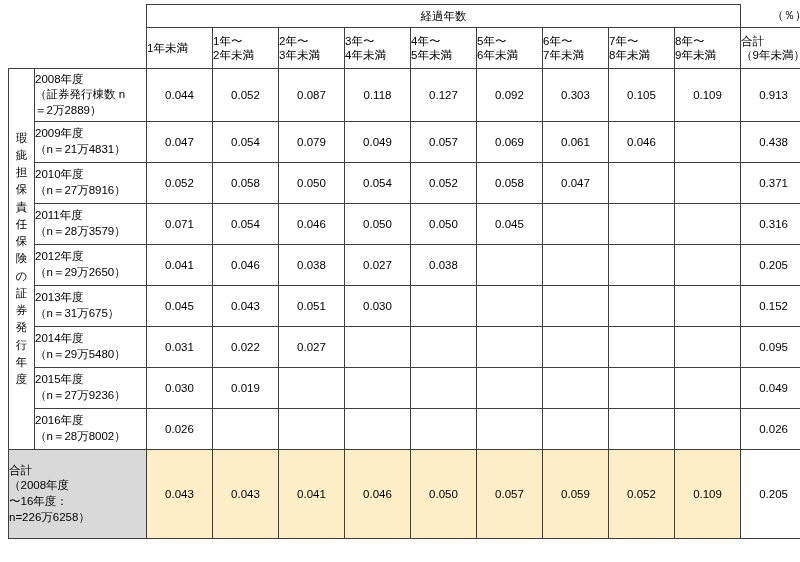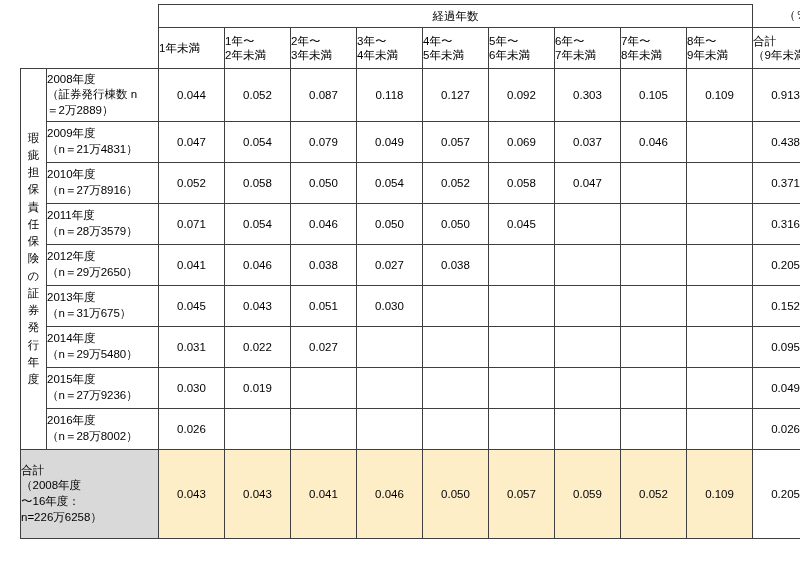--- a/index.html
+++ b/index.html
@@ -10,21 +10,21 @@
   body {
     width: 800px;
     height: 562px;
     font-family: "Liberation Sans", sans-serif;
     color: #000;
     position: relative;
     overflow: hidden;
   }
   #wrap {
     position: absolute;
-    left: 12px;
+    left: 0;
     top: 0;
     width: 640px;
     height: 562px;
     padding-left: 45px;
   }
   table.grid {
     border-collapse: collapse;
     table-layout: fixed;
     position: absolute;
     left: 8px;
@@ -173,21 +173,21 @@
         <td class="num tall">0.913</td>
       </tr>
       <tr>
         <td class="rowlabel">2009年度<br>（n＝21万4831）</td>
         <td class="num">0.047</td>
         <td class="num">0.054</td>
         <td class="num">0.079</td>
         <td class="num">0.049</td>
         <td class="num">0.057</td>
         <td class="num">0.069</td>
-        <td class="num">0.037</td>
+        <td class="num">0.061</td>
         <td class="num">0.046</td>
         <td class="num"></td>
         <td class="num">0.438</td>
       </tr>
       <tr>
         <td class="rowlabel">2010年度<br>（n＝27万8916）</td>
         <td class="num">0.052</td>
         <td class="num">0.058</td>
         <td class="num">0.050</td>
         <td class="num">0.054</td>

